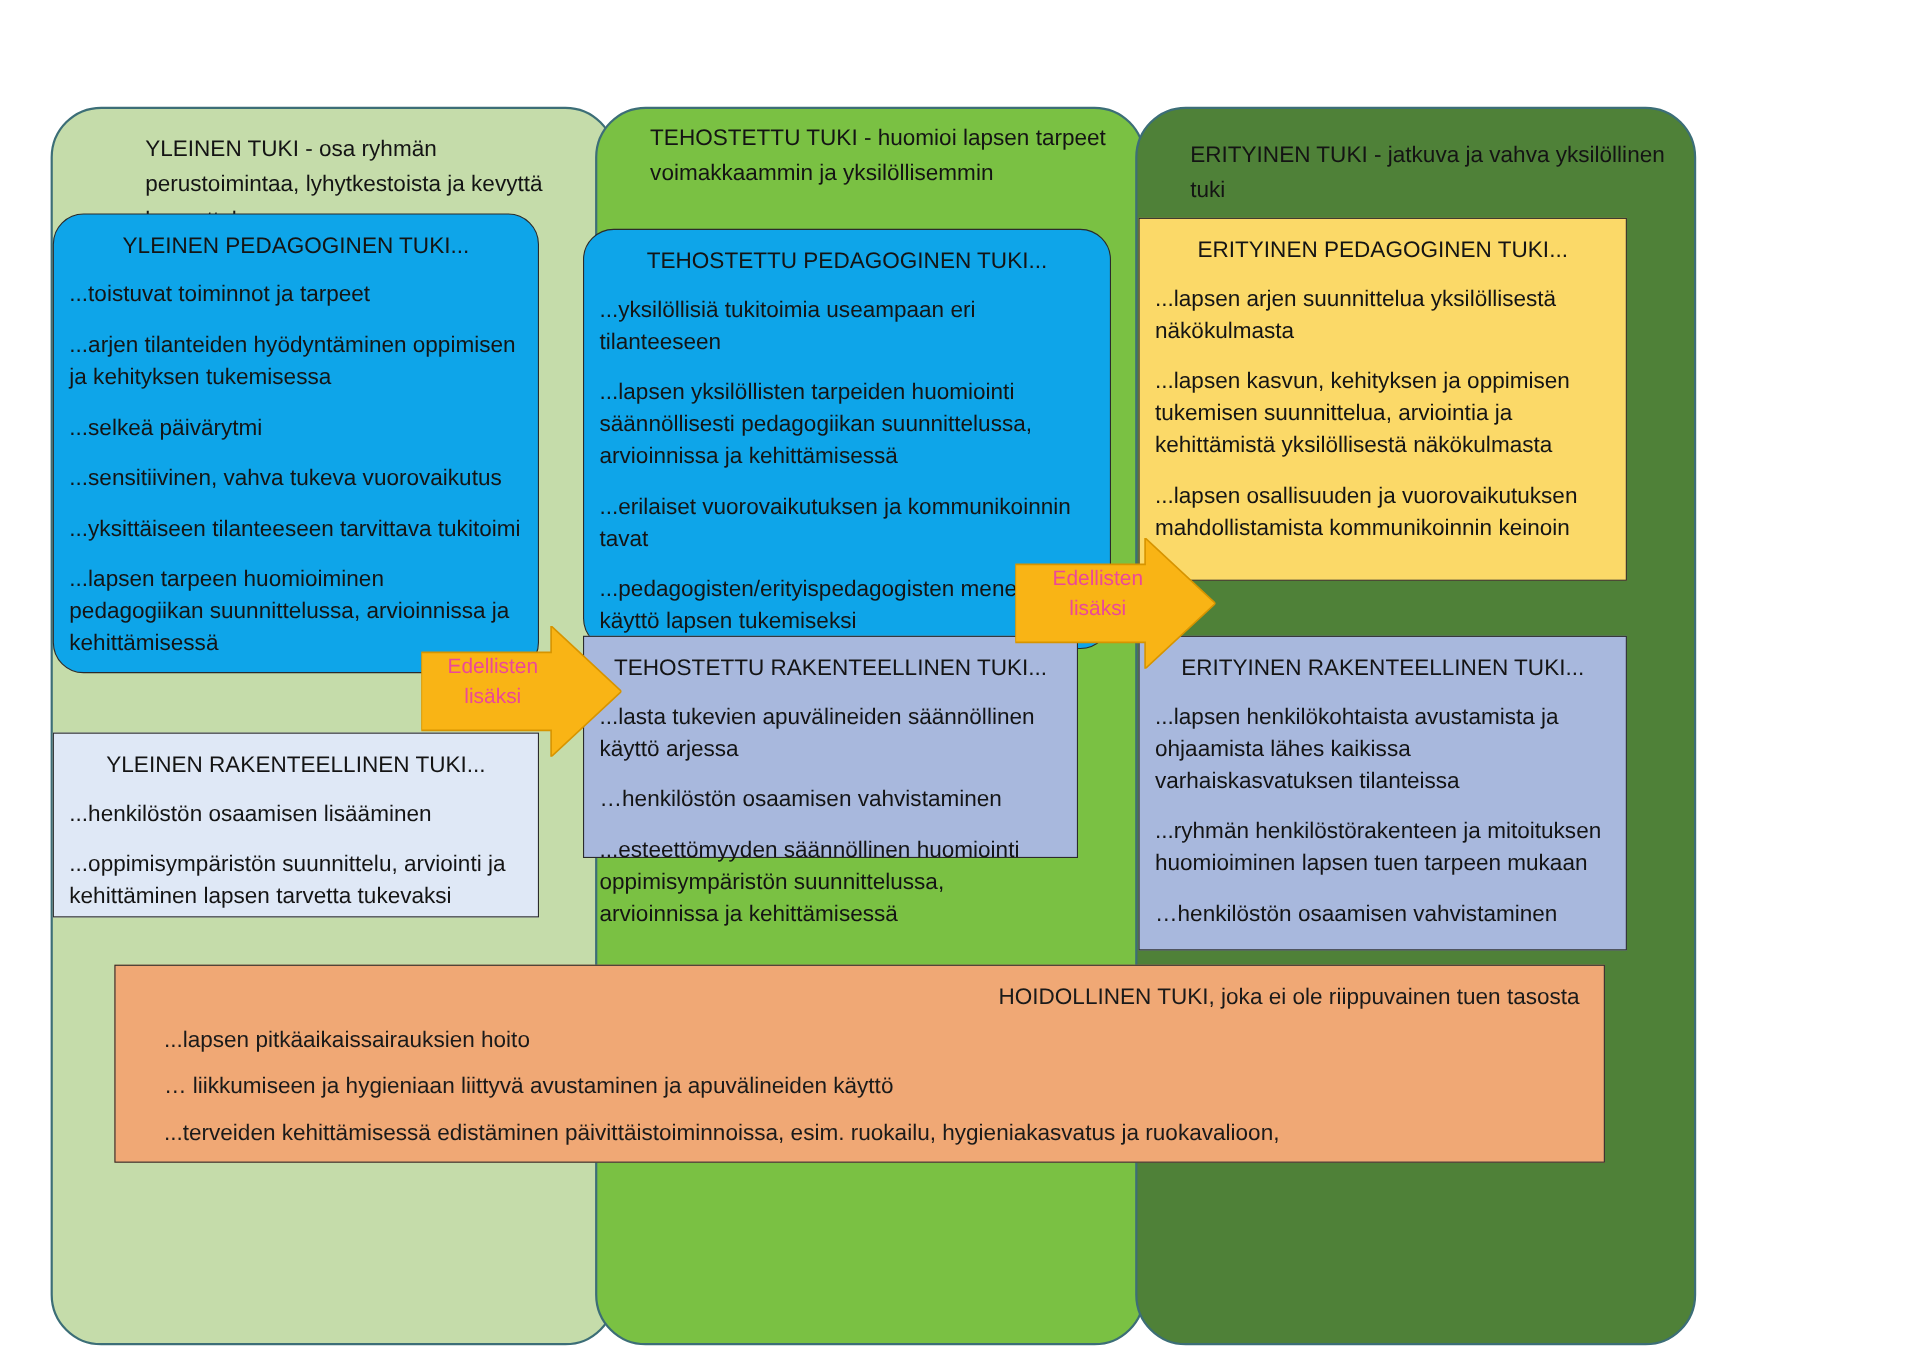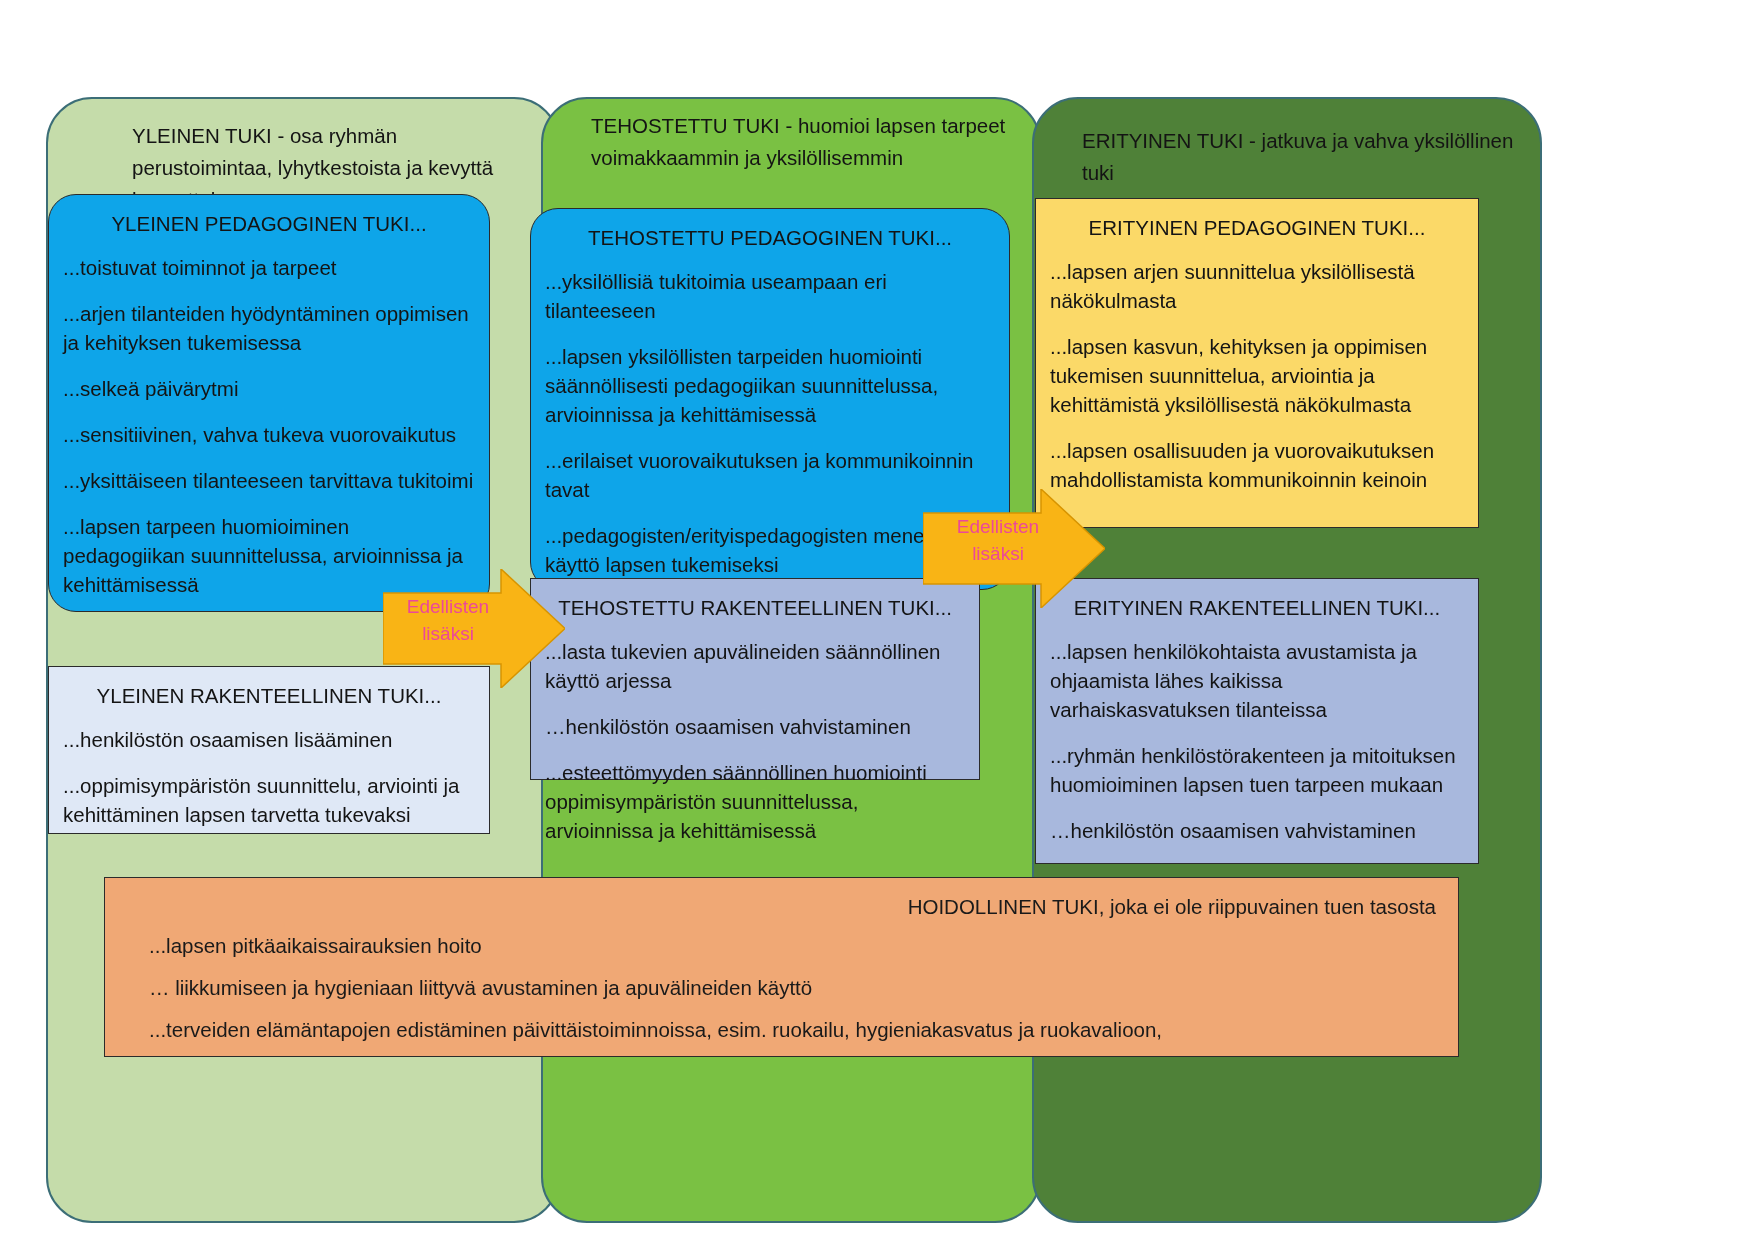--- a/index.html
+++ b/index.html
@@ -194,16 +194,16 @@
     <div class="arrow-label">
       <div>Edellisten</div>
       <div>lisäksi</div>
     </div>
   </div>
 
   <div id="care-box">
     <div class="box-title">HOIDOLLINEN TUKI, joka ei ole riippuvainen tuen tasosta</div>
     <p>...lapsen pitkäaikaissairauksien hoito</p>
     <p>… liikkumiseen ja hygieniaan liittyvä avustaminen ja apuvälineiden käyttö</p>
-    <p>...terveiden elämäntapojen edistäminen päivittäistoiminnoissa, esim. ruokailu, hygieniakasvatus ja ruokavalioon,</p>
+    <p>...terveiden kehittämisessä edistäminen päivittäistoiminnoissa, esim. ruokailu, hygieniakasvatus ja ruokavalioon,</p>
   </div>
 
 </div>
 
 </body></html>

